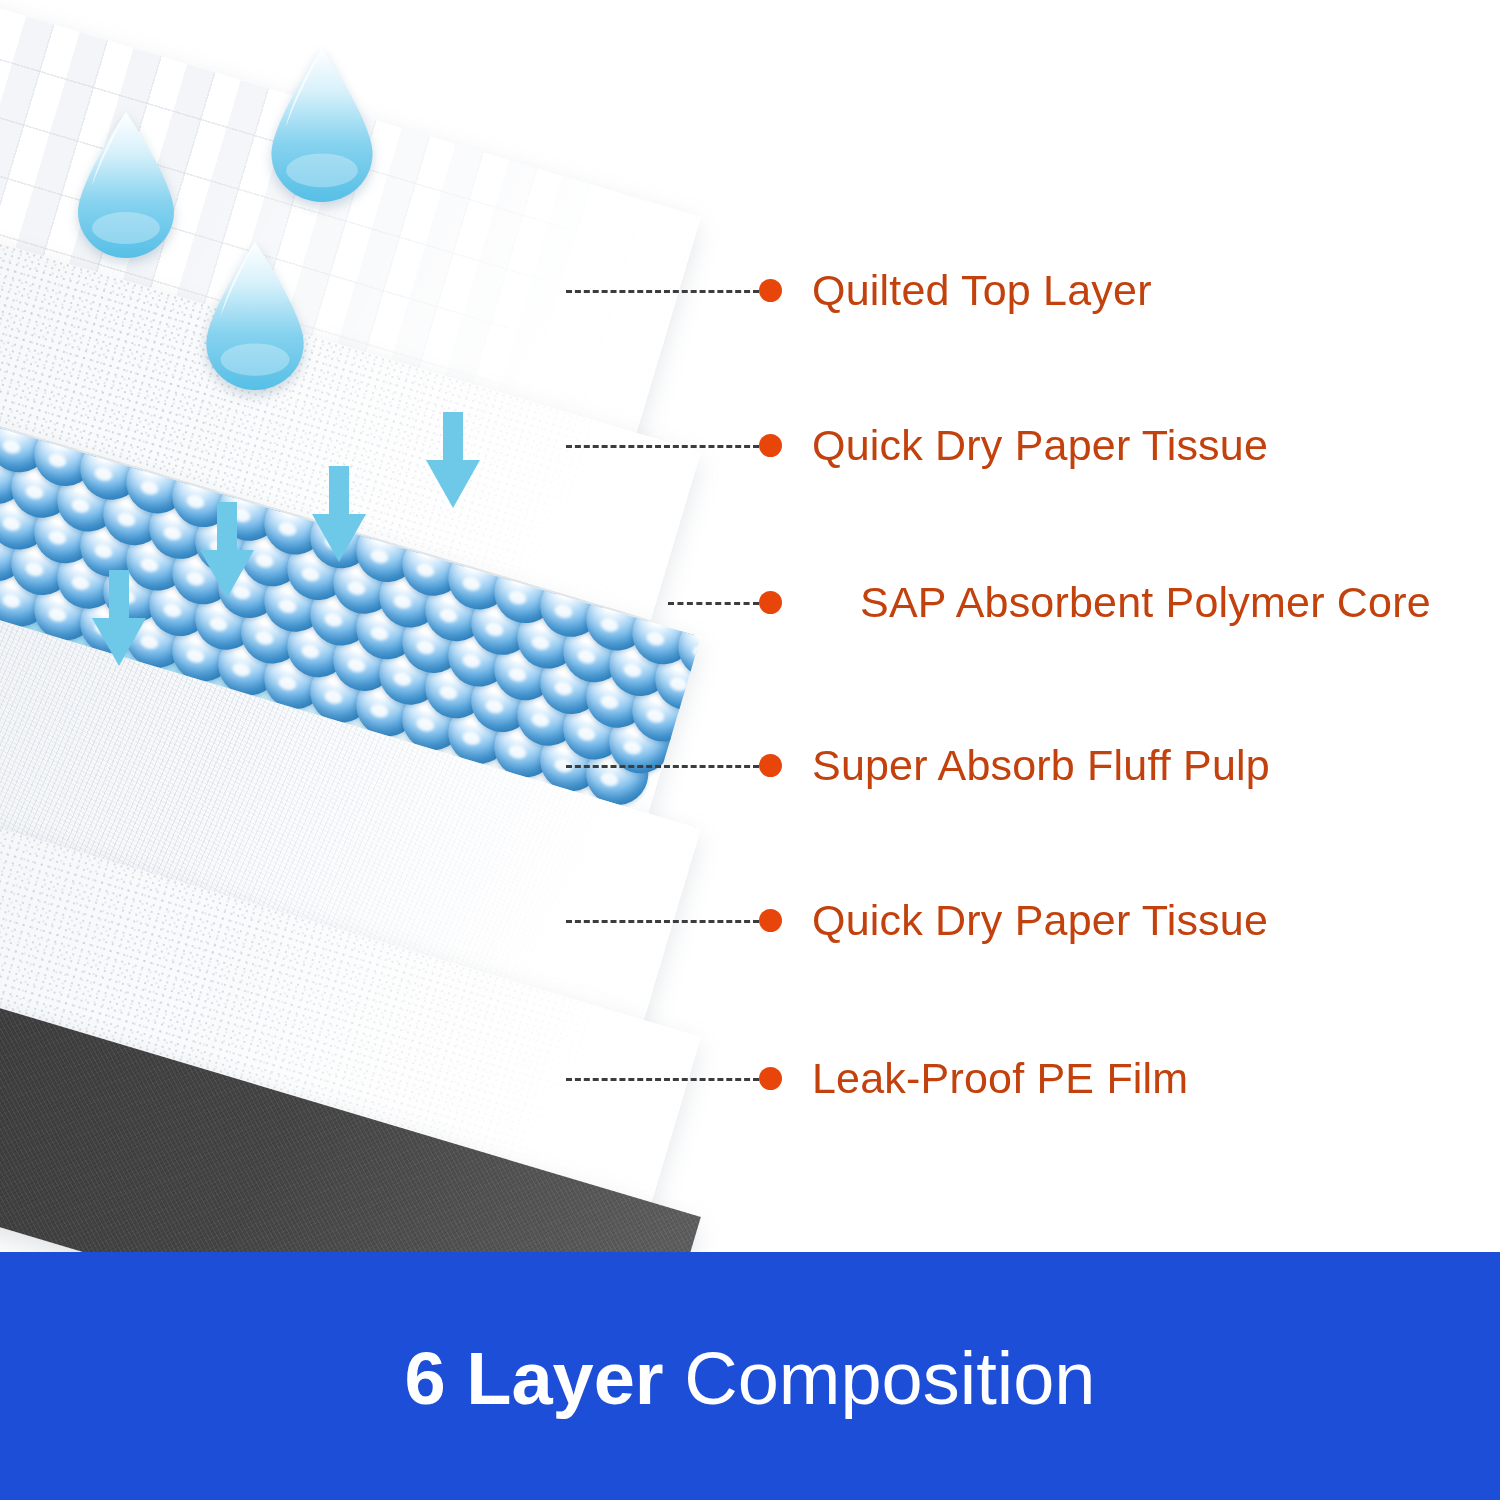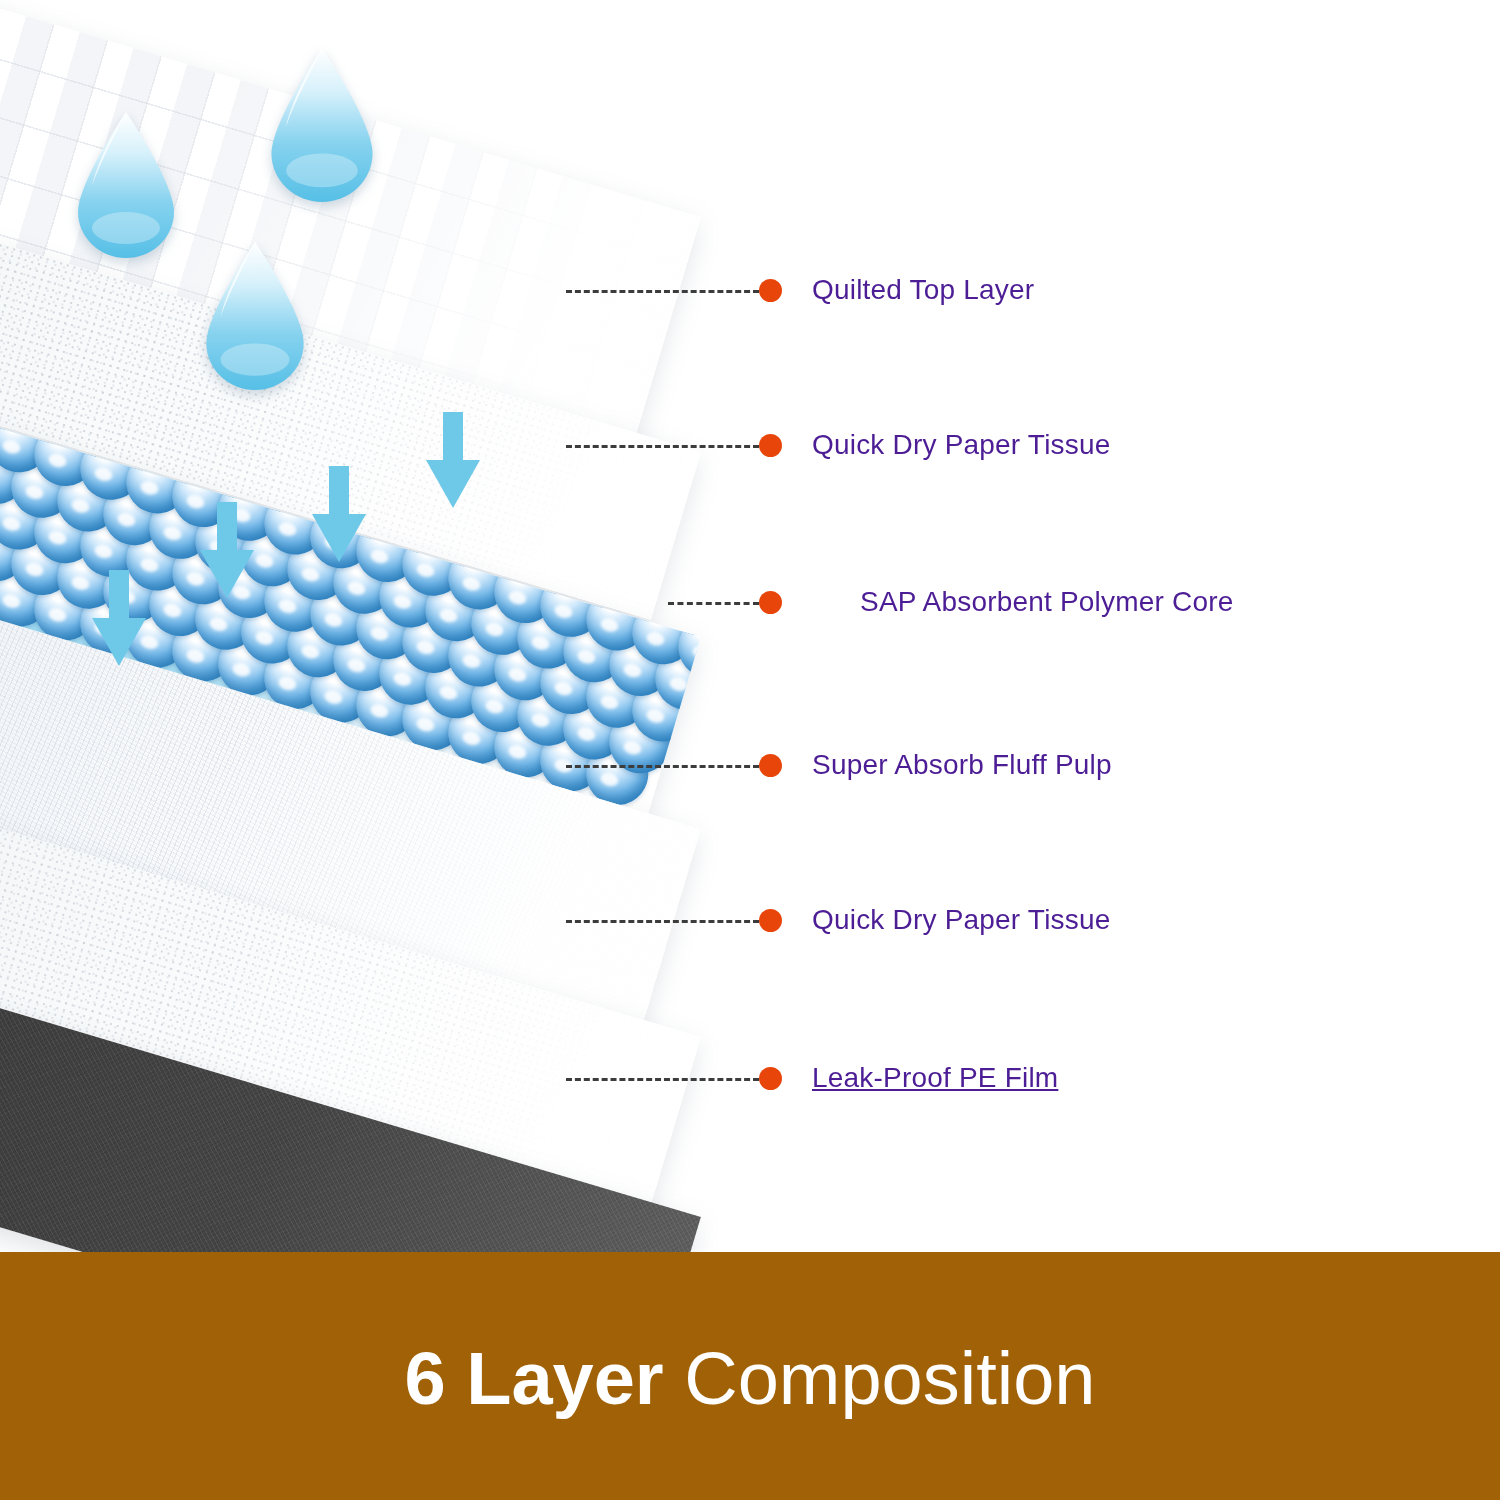--- a/index.html
+++ b/index.html
@@ -137,43 +137,43 @@
   .leader{
     position:absolute;height:0;
     border-top:3px dashed #3c3c3c;
   }
   .dot{
     position:absolute;width:23px;height:23px;border-radius:50%;
     background:#e8450b;
   }
   .label{
     position:absolute;
-    color:#4c1d95;
-    font-size:28px;
+    color:#c2410c;
+    font-size:43px;
     font-weight:400;
     letter-spacing:.2px;
     white-space:nowrap;
     transform:translateY(-50%);
   }
 
   
   .logo{
     position:absolute;right:36px;top:16px;
     font-size:96px;font-weight:700;letter-spacing:-3px;
     line-height:1;
     font-family:"Liberation Sans", sans-serif;
   }
   .logo .g{color:#a6a6a6;}
   .logo .o{color:#f07d18;}
   .logo .reg{font-size:22px;font-weight:400;color:#a6a6a6;vertical-align:super;letter-spacing:0;}
 
   
   .banner{
     position:absolute;left:0;bottom:0;width:1500px;height:248px;
-    background:#a16207;
+    background:#1d4ed8;
     display:flex;align-items:center;justify-content:center;
   }
   .banner-text{
     color:#ffffff;font-size:74px;line-height:1;white-space:nowrap;
     margin-top:6px;
   }
   .banner-text .b{font-weight:700;}
   .banner-text .r{font-weight:400;}
 </style>
 </head>
@@ -326,21 +326,21 @@
       <div class="dot" style="left: 758.5px; top: 590.5px;"></div>
       <div class="label" style="left: 812px; top: 602px; margin-left: 48px;">SAP Absorbent Polymer Core</div>
       <div class="leader" style="left: 566px; top: 765px; width: 192.5px;"></div>
       <div class="dot" style="left: 758.5px; top: 753.5px;"></div>
       <div class="label" style="left: 812px; top: 765px;">Super Absorb Fluff Pulp</div>
       <div class="leader" style="left: 566px; top: 920px; width: 192.5px;"></div>
       <div class="dot" style="left: 758.5px; top: 908.5px;"></div>
       <div class="label" style="left: 812px; top: 920px;">Quick Dry Paper Tissue</div>
       <div class="leader" style="left: 566px; top: 1078px; width: 192.5px;"></div>
       <div class="dot" style="left: 758.5px; top: 1066.5px;"></div>
-      <div class="label" style="left: 812px; top: 1078px; text-decoration: underline;">Leak-Proof PE Film</div>
+      <div class="label" style="left: 812px; top: 1078px;">Leak-Proof PE Film</div>
     </div>
 
 
   <div class="banner">
     <div class="banner-text">
       <span class="b">6 Layer</span><span class="r"> </span><span class="r">Composition</span>
     </div>
   </div>
 
 </div>

